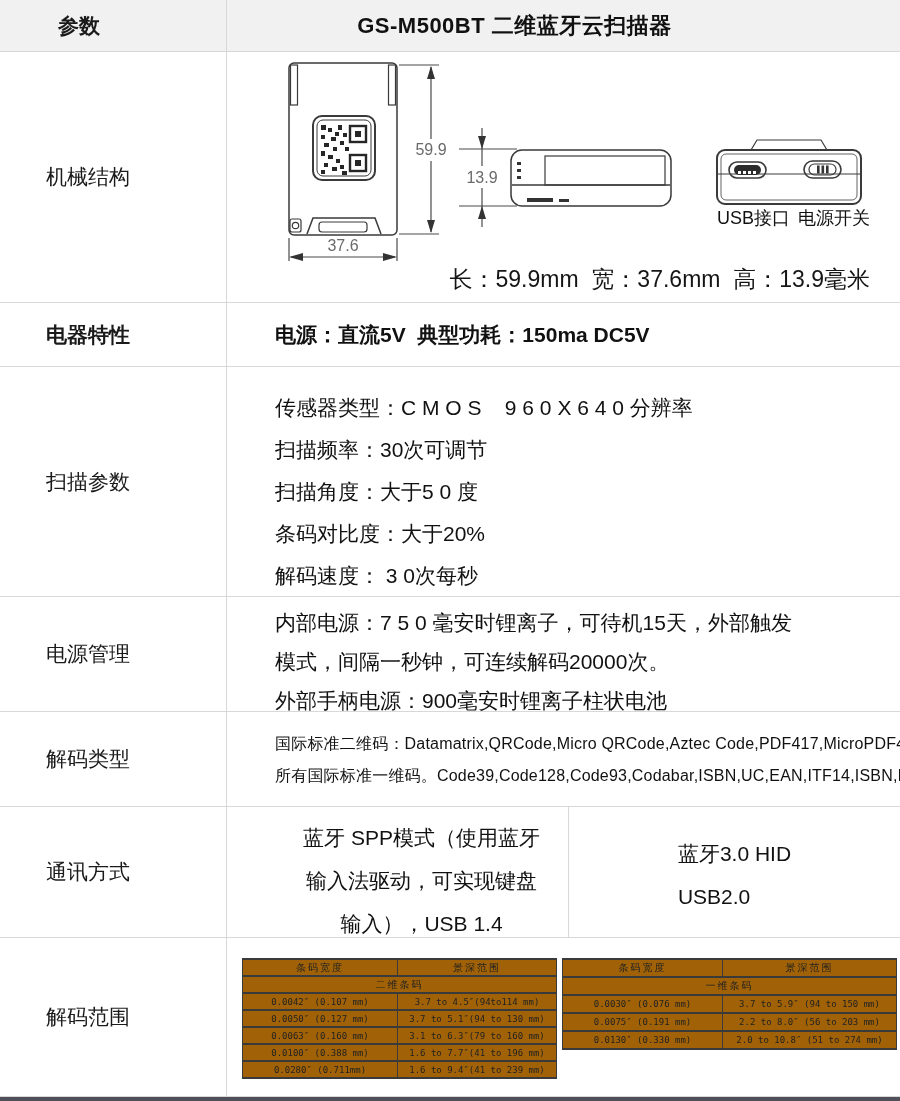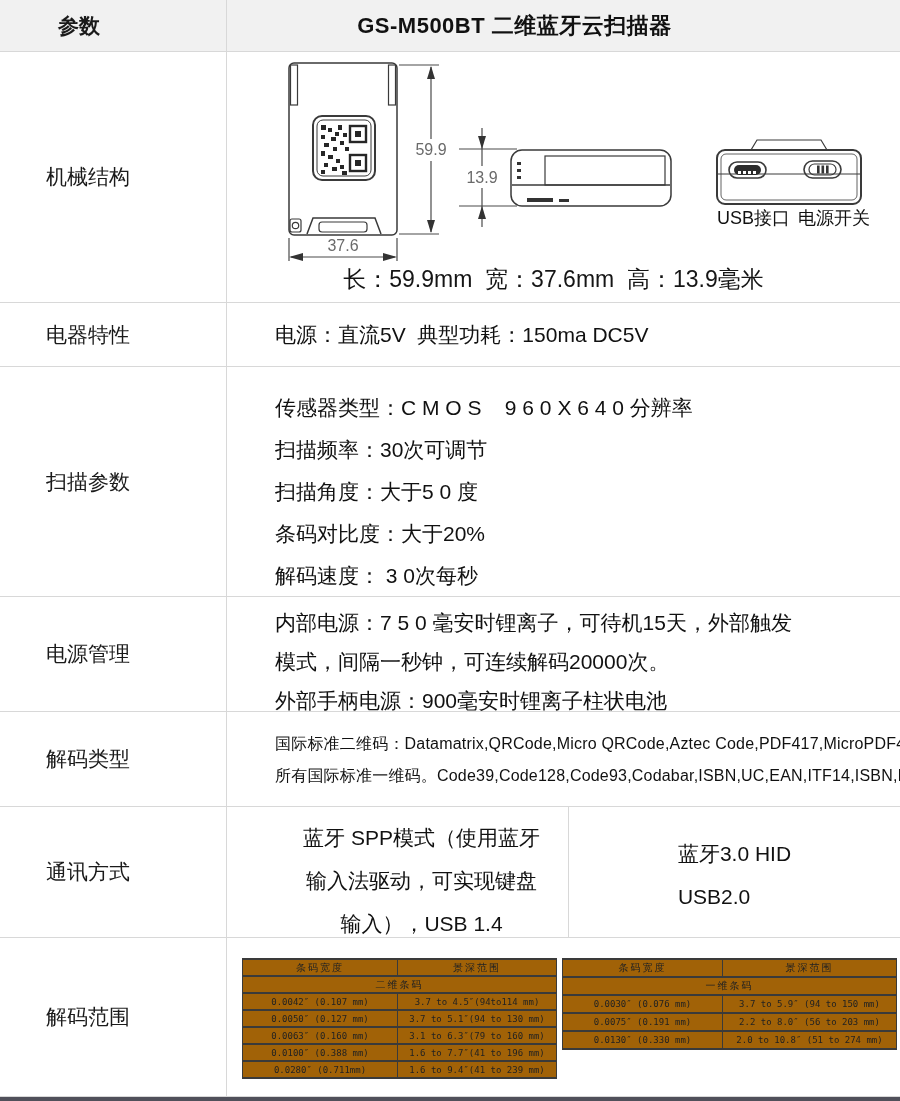--- a/index.html
+++ b/index.html
@@ -18,25 +18,25 @@
   .row-header { height:52px; background:#f1f1f1; }
   .row-header .cell-label { font-size:21px; font-weight:bold; padding-right:68px; }
   .title {
     display:flex; align-items:center; justify-content:center;
     padding-right:98px; font-size:22px; font-weight:bold; letter-spacing:0.5px;
   }
 
   .row-mech { height:251px; }
   .mech-caption {
     position:absolute; left:0; top:212px; width:100%;
-    text-align:center; padding-right:30px; padding-left:10px;
+    text-align:right; padding-right:30px; padding-left:10px;
     font-size:23px; white-space:pre; color:#151515;
   }
 
-  .row-elec { height:64px; }
+  .row-elec { height:64px;font-weight:bold; }
   .single-line {
     display:flex; align-items:center; height:100%;
     padding-left:48px; font-size:21px; white-space:pre;
   }
 
   .row-scan { height:230px; }
   .scan-lines { padding:20px 0 0 48px; }
   .scan-lines div { line-height:42px; font-size:21px; white-space:pre; }
 
   .row-power { height:115px; }

